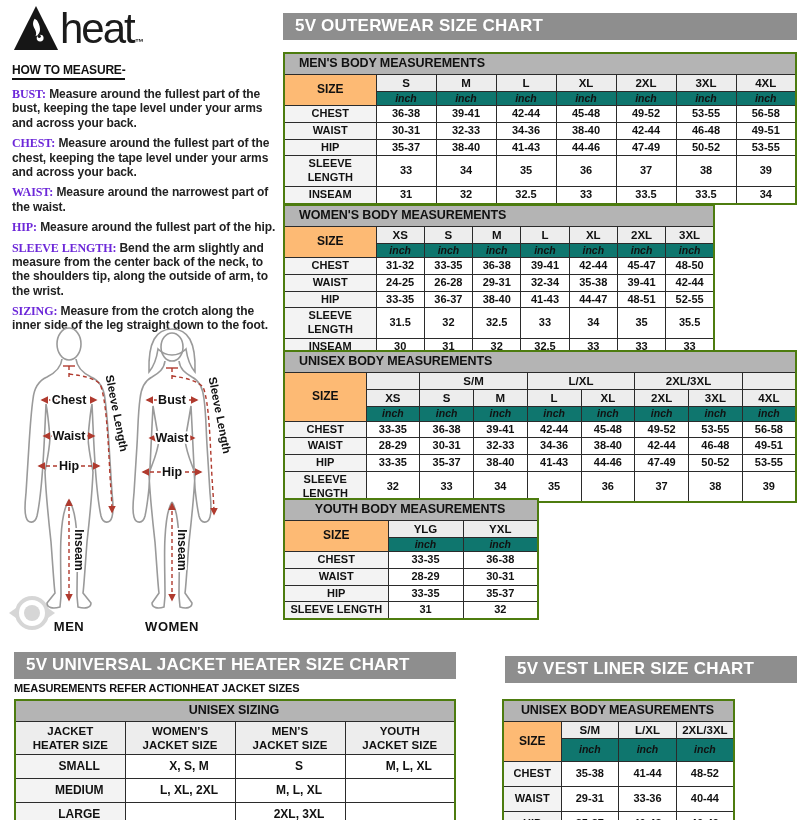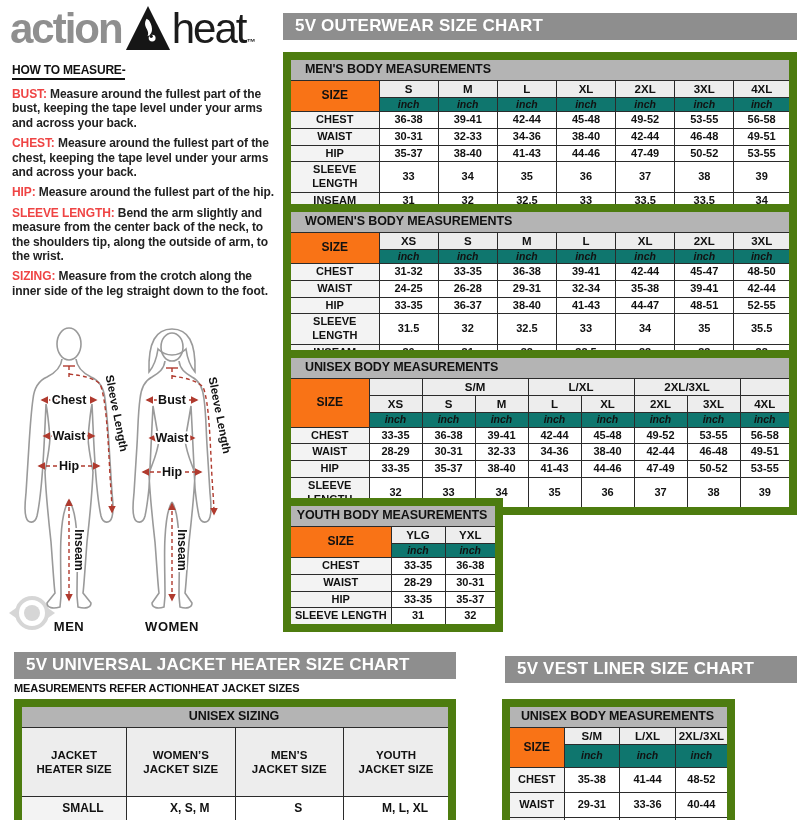--- a/index.html
+++ b/index.html
@@ -11,69 +11,69 @@
   .logo .w1{font-size:42px;font-weight:bold;color:#8f8f8f;letter-spacing:-2px;}
   .logo .w2{font-size:42px;font-weight:normal;color:#1b1b1b;letter-spacing:-2px;}
   .logo svg{margin:0 1px 2px 3px;}
   .logo .tm{font-size:9px;font-weight:bold;color:#1b1b1b;align-self:flex-end;margin:0 0 9px 1px;}
 
   
   .howto{position:absolute;left:12px;top:60px;width:268px;}
   .howto h2{margin:0 0 7px 0;font-size:12px;font-weight:800;border-bottom:2px solid #111;
             display:inline-block;padding-bottom:1px;letter-spacing:-0.2px;}
   .howto p{margin:0 0 6px 0;font-size:12px;font-weight:600;line-height:1.2;color:#222;letter-spacing:-0.1px;}
-  .howto p b{font-weight:800;color:#ef4444;}
+  .howto p b{font-weight:800;color:#6d28d9;font-family:Liberation Serif, serif;}
 
   
   .bar{position:absolute;background:#8e8e8e;color:#fff;font-weight:bold;font-size:17px;
        letter-spacing:.2px;padding:3px 0 4px 12px;box-sizing:border-box;height:27px;}
 
   .note{position:absolute;left:14px;top:682px;font-size:11px;font-weight:800;letter-spacing:-0.1px;}
 
   
   .thost{position:absolute;}
   table.mt{border-collapse:collapse;width:100%;table-layout:fixed;
-           font-weight:bold;font-size:11px;color:#111;border:8px solid #4d7c0f;}
+           font-weight:bold;font-size:11px;color:#111;border:2px solid #4d7c0f;}
   .mt th,.mt td{border:1px solid #2b2b2b;text-align:center;padding:1px 2px;line-height:1.25;
                 background:#fff;overflow:hidden;}
   .mt .ttl{background:#b4b4b4;text-align:left;padding:2px 4px 2px 14px;font-size:12.5px;letter-spacing:-0.1px;}
   .mt .ttl.tc{text-align:center;padding-left:2px;}
   .mt .gh,.mt .ch{background:#ededed;font-size:11.5px;}
-  .mt .sz{background:#f97316;font-size:12px;}
+  .mt .sz{background:#fdba74;font-size:12px;}
   .mt .in{font-style:italic;font-weight:600;background:#0f766e;font-size:10.5px;padding:0 2px;}
   .mt .rl{background:#f3f3f3;}
-  .mt .jh{background:#ededed;font-size:11.5px;padding:20px 2px;line-height:1.25;margin-left:8px;}
+  .mt .jh{background:#ededed;font-size:11.5px;padding:2px 2px;line-height:1.25;margin-left:8px;}
   #vest-host .mt td,#vest-host .mt .rl{height:22px;}
   #jacket-host .mt td,#jacket-host .mt .rl{height:21px;font-size:12px;padding-left:20px;}
 
   
   .figs{position:absolute;left:2px;top:326px;}
 </style>
 </head>
 <body>
 
 <div id="page">
 
   <div class="logo">
-    <span class="w1">action</span>
     <svg width="46" height="46" viewBox="0 0 100 100">
       <polygon points="50,2 98,98 2,98" fill="#161616"></polygon>
       <path d="M47,30 C36,48 56,54 49,68 C65,61 58,42 52,33 Z" fill="#fff"></path>
       <circle cx="59" cy="72" r="7.5" fill="#fff"></circle>
       <circle cx="57" cy="68" r="3.5" fill="#161616"></circle>
     </svg>
     <span class="w2">heat</span>
     <span class="tm">™</span>
   </div>
 
   <div class="howto">
     <h2>HOW TO MEASURE-</h2>
     <div id="howto-list">
         <p><b>BUST:</b> Measure around the fullest part of the bust, keeping the tape level under your arms and across your back.</p>
         <p><b>CHEST:</b> Measure around the fullest part of the chest, keeping the tape level under your arms and across your back.</p>
+        <p><b>WAIST:</b> Measure around the narrowest part of the waist.</p>
         <p><b>HIP:</b> Measure around the fullest part of the hip.</p>
         <p><b>SLEEVE LENGTH:</b> Bend the arm slightly and measure from the center back of the neck, to the shoulders tip, along the outside of arm, to the wrist.</p>
         <p><b>SIZING:</b> Measure from the crotch along the inner side of the leg straight down to the foot.</p>
       </div>
   </div>
 
   <svg class="figs" width="262" height="314" viewBox="0 0 262 314">
     <defs>
       <marker id="arr" viewBox="0 0 10 10" refX="8" refY="5" markerWidth="5.5" markerHeight="5.5" orient="auto-start-reverse">
         <path d="M0,0 L10,5 L0,10 z" fill="#b03a2e"></path>
@@ -222,21 +222,21 @@
             <td>32</td>
             <td>32.5</td>
             <td>33</td>
             <td>33.5</td>
             <td>33.5</td>
             <td>34</td>
           </tr>
         </tbody>
       </table>
     </div>
-  <div class="thost" id="womens-host" style="left:283px;top:204px;width:514px;">
+  <div class="thost" id="womens-host" style="left:283px;top:204px;width:432px;">
       <table class="mt">
         <colgroup>
           <col style="width:92px">
           <col>
           <col>
           <col>
           <col>
           <col>
           <col>
           <col>
@@ -402,21 +402,21 @@
             <td>34</td>
             <td>35</td>
             <td>36</td>
             <td>37</td>
             <td>38</td>
             <td>39</td>
           </tr>
         </tbody>
       </table>
     </div>
-  <div class="thost" id="youth-host" style="left:283px;top:498px;width:220px;border-radius:29px;">
+  <div class="thost" id="youth-host" style="left:283px;top:498px;width:256px;border-radius:29px;">
       <table class="mt">
         <colgroup>
           <col style="width:104px">
           <col>
           <col>
         </colgroup>
         <tbody>
           <tr>
             <th class="ttl tc" colspan="3">YOUTH BODY MEASUREMENTS</th>
           </tr>

